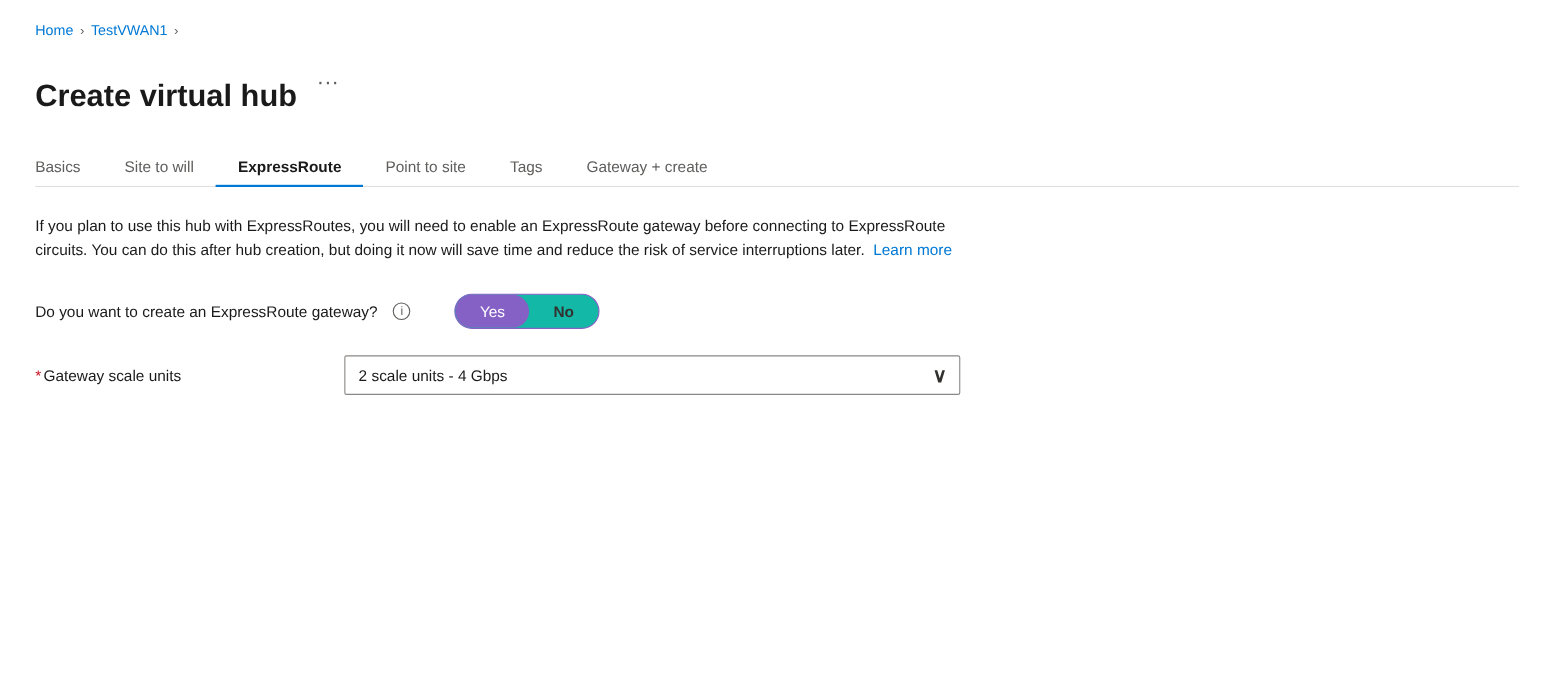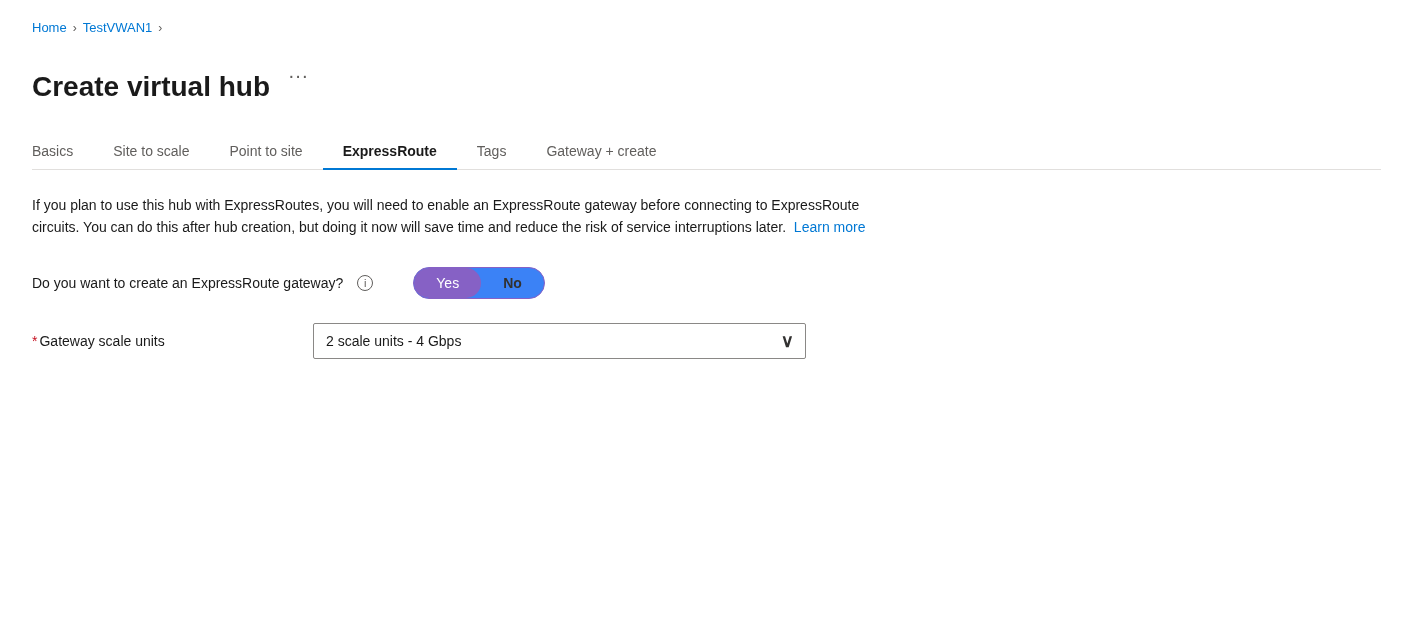--- a/index.html
+++ b/index.html
@@ -143,21 +143,21 @@
       cursor: pointer;
       flex-shrink: 0;
     }
 
     .toggle-switch {
       display: flex;
       align-items: flex-end;
       border: 1.5px solid #8661c5;
       border-radius: 20px;
       overflow: hidden;
-      background: #3b82f6;
+      background: #14b8a6;
       cursor: pointer;
     }
 
     .toggle-option {
       padding: 7px 22px;
       font-size: 14px;
       cursor: pointer;
       border: none;
       background: none;
       border-radius: 18px;
@@ -188,21 +188,21 @@
       min-width: 260px;
     }
 
     .required-star {
       color: #c50f1f;
       margin-right: 2px;
     }
 
     .dropdown-container {
       position: relative;
-      width: 493px;
+      width: 560px;
     }
 
     .dropdown-chevron {
       position: absolute;
       right: 12px;
       top: 50%;
       transform: translateY(-50%);
       pointer-events: none;
       color: #323130;
       font-size: 12px;
@@ -233,23 +233,23 @@
   <span class="breadcrumb-separator">›</span>
 </nav>
 
 <div class="page-header">
   <h1 class="page-title">Create virtual hub</h1>
   <button class="ellipsis-button">···</button>
 </div>
 
 <div class="tabs-container">
   <button class="tab">Basics</button>
-  <button class="tab">Site to scale</button>
+  <button class="tab">Site to will</button>
+  <button class="tab active">ExpressRoute</button>
   <button class="tab">Point to site</button>
-  <button class="tab active">ExpressRoute</button>
   <button class="tab">Tags</button>
   <button class="tab">Gateway + create</button>
 </div>
 
 <p class="description-text">
   <span>If you plan to use this hub with ExpressRoutes, you will need to enable an ExpressRoute gateway before connecting to ExpressRoute circuits. You can do this after hub creation, but doing it now will save time and reduce the risk of service interruptions later.</span>
   &nbsp;<a href="#" class="learn-more-link">Learn more</a>
 </p>
 
 <div class="form-row">

